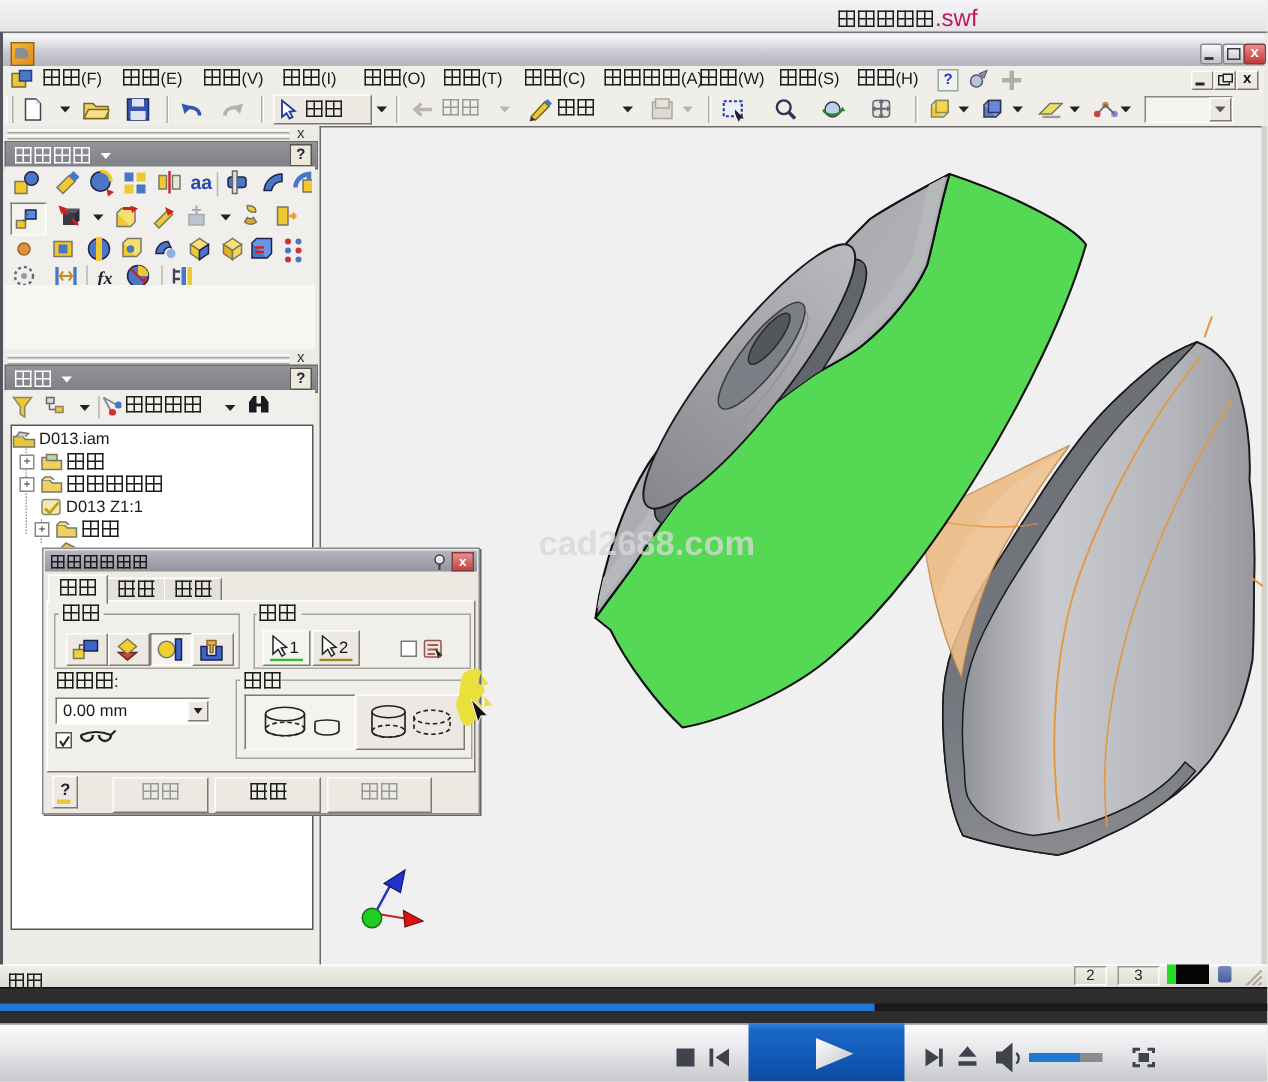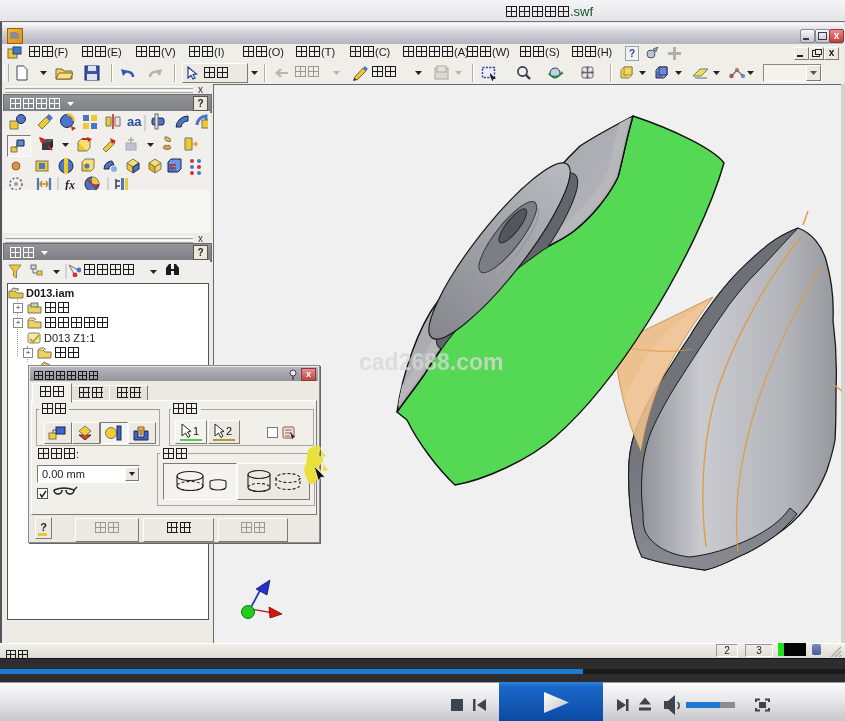--- a/index.html
+++ b/index.html
@@ -19,21 +19,21 @@
 .k9{width:9px;height:9px;}
 .k10{width:10px;height:10px;}
 .btn3d{background:#ece9e2;border:1px solid;border-color:#fdfdfb #7d7a74 #7d7a74 #fdfdfb;}
 .sunk{background:#f4f3ef;border:1px solid;border-color:#7d7a74 #fdfdfb #fdfdfb #7d7a74;}
 .cell{border:1px solid;border-color:#9a978f #fdfdfb #fdfdfb #9a978f;}
 </style></head>
 <body>
 <div id="stage">
 
 <div class="abs" style="left:0;top:0;width:845px;height:22px;background:linear-gradient(#f4f4f6,#e4e4e8);border-bottom:1px solid #c9c9cd;"></div>
-<div class="abs" style="left:505px;top:4px;width:200px;height:14px;color:#14532d;font-size:13px;">
+<div class="abs" style="left:505px;top:4px;width:200px;height:14px;color:#be185d;font-size:16px;text-align:center;">
 <span class="k"></span><span class="k"></span><span class="k"></span><span class="k"></span><span class="k"></span>.swf</div>
 
 <div class="abs" style="left:0;top:21px;width:845px;height:637px;background:#ece9e2;border-left:2px solid #54545c;border-right:2px solid #b8b6b0;border-top:1px solid #74747c;"></div>
 
 <div class="abs" style="left:2px;top:23px;width:841px;height:21px;background:linear-gradient(#fbfbfd,#c9c9d2 55%,#b5b5bf);"></div>
 <div class="abs" style="left:7px;top:28px;width:14px;height:14px;background:linear-gradient(135deg,#f8b833,#e08a1a);border:1px solid #8a6a10;">
  <div class="abs" style="left:2px;top:3px;width:9px;height:7px;background:#8c8c94;border-radius:1px 4px 1px 1px;"></div>
 </div>
 
 <div class="abs" style="left:800px;top:29px;width:13px;height:12px;background:linear-gradient(#fafafc,#c2c2cc);border:1px solid #8a8a96;border-radius:2px;">
@@ -534,21 +534,21 @@
 <svg class="abs" style="left:162px;top:179px" width="18" height="15">
         <path d="M2 5 L5 1 L7 1 L7 6 L10 6 L10 1 L12 1 L15 5 L15 12 L10 12 L10 8 L7 8 L7 12 L2 12 Z" fill="#1a1a22"></path>
       </svg>
 
 <div class="abs" style="left:5px;top:199px;width:200px;height:335px;background:#fff;border:1px solid #555;"></div>
 <div class="abs" style="left:15px;top:210px;width:1px;height:62px;border-left:1px dotted #999;"></div>
 <svg class="abs" style="left:6px;top:202px" width="16" height="13">
         <path d="M1 5 h6 l2 2 h6 v5 h-14 Z" fill="#e8c83a" stroke="#776"></path>
         <path d="M3 5 l2 -3 l6 1 l-2 2" fill="#d0d0c8" stroke="#776"></path>
       </svg>
-<span class="abs" style="left:24px;top:203px;font-weight:bold;">D013.iam</span>
+<span class="abs" style="left:24px;top:203px;font-weight:normal;">D013.iam</span>
 <span class="abs cell" style="left:11px;top:219px;width:8px;height:8px;background:#fff;border:1px solid #888;font-size:8px;line-height:7px;text-align:center;color:#333;">+</span>
 <svg class="abs" style="left:25px;top:217px" width="15" height="13">
         <path d="M1 4 h5 l2 2 h6 v6 h-13 Z" fill="#f0d060" stroke="#776"></path>
         <rect x="4" y="2" width="7" height="4" fill="#b8d8a0" stroke="#776"></rect>
       </svg>
 <span class="abs" style="left:42px;top:218px"><span class="k"></span><span class="k"></span></span>
 <span class="abs cell" style="left:11px;top:234px;width:8px;height:8px;background:#fff;border:1px solid #888;font-size:8px;line-height:7px;text-align:center;color:#333;">+</span>
 <svg class="abs" style="left:25px;top:232px" width="15" height="13">
         <path d="M1 4 h5 l2 2 h6 v6 h-13 Z" fill="#f0d060" stroke="#776"></path>
         <path d="M1 4 l2 -2 h4 l2 2" fill="#f8e088" stroke="#776"></path>

